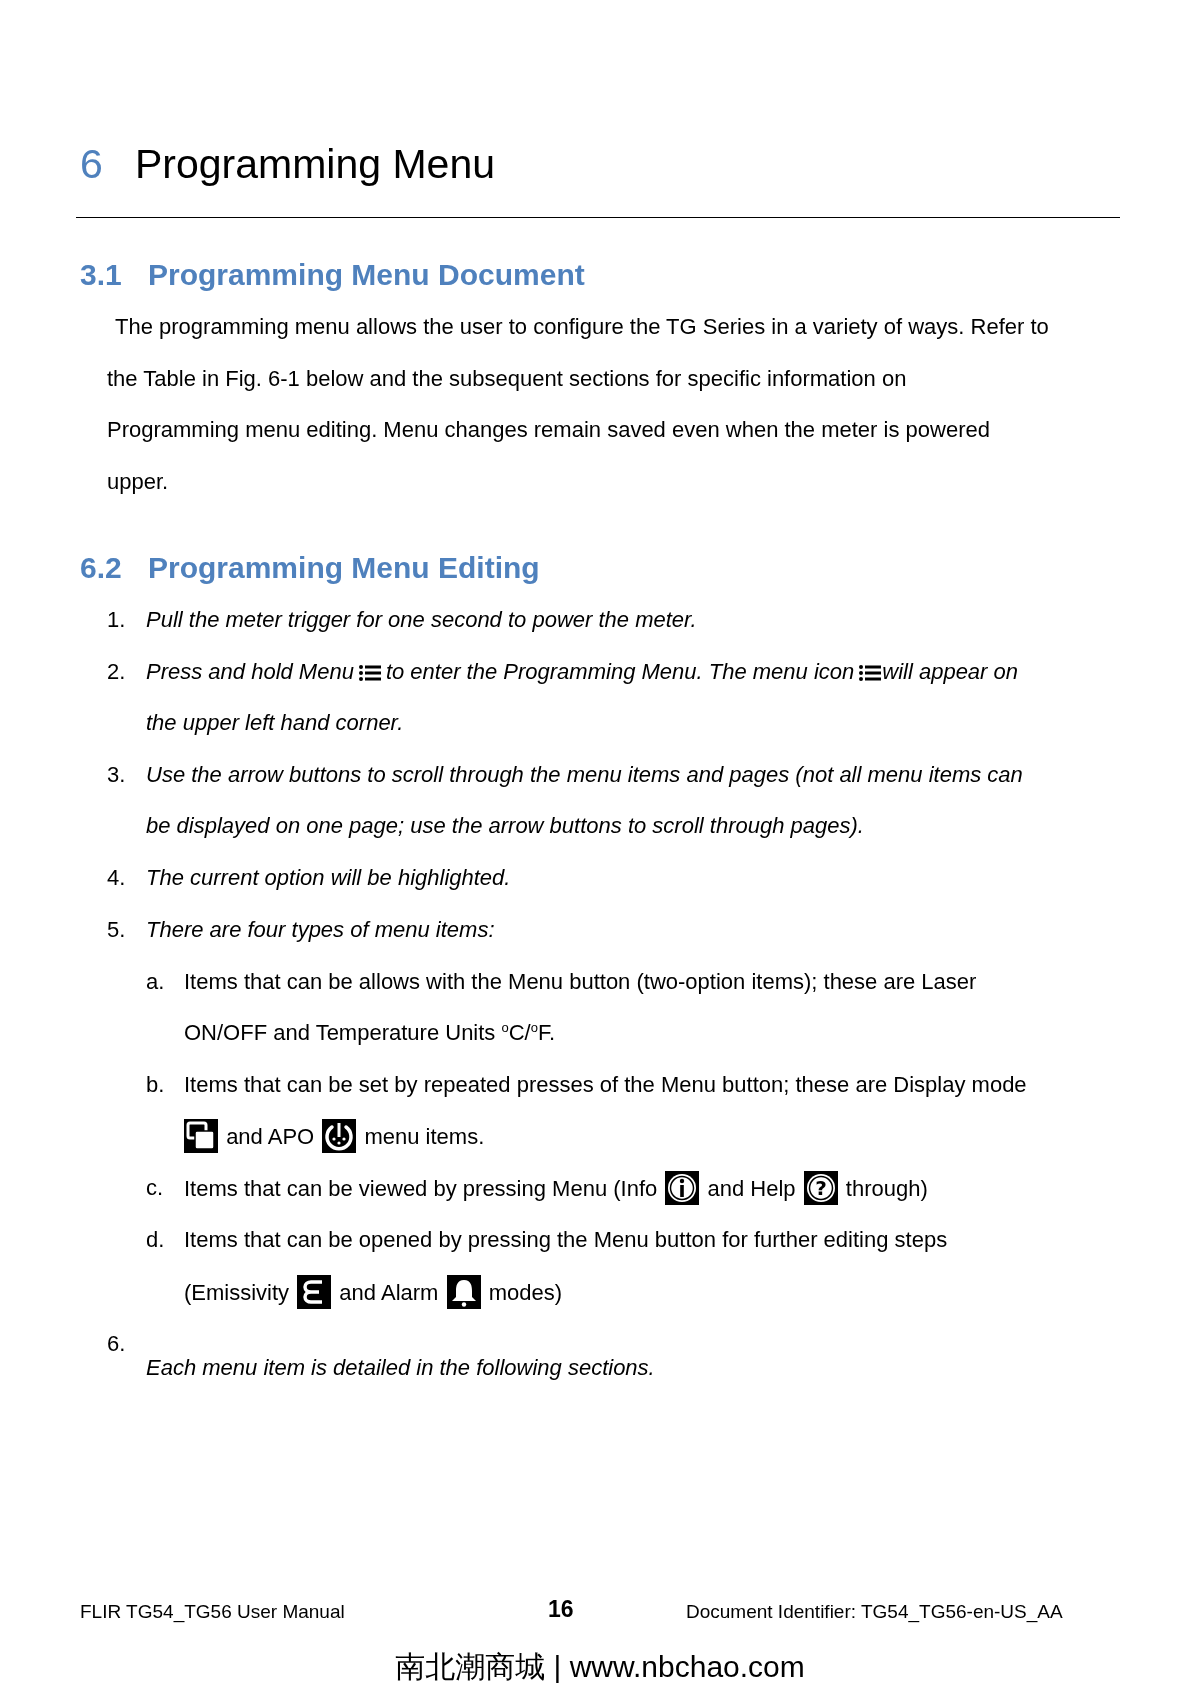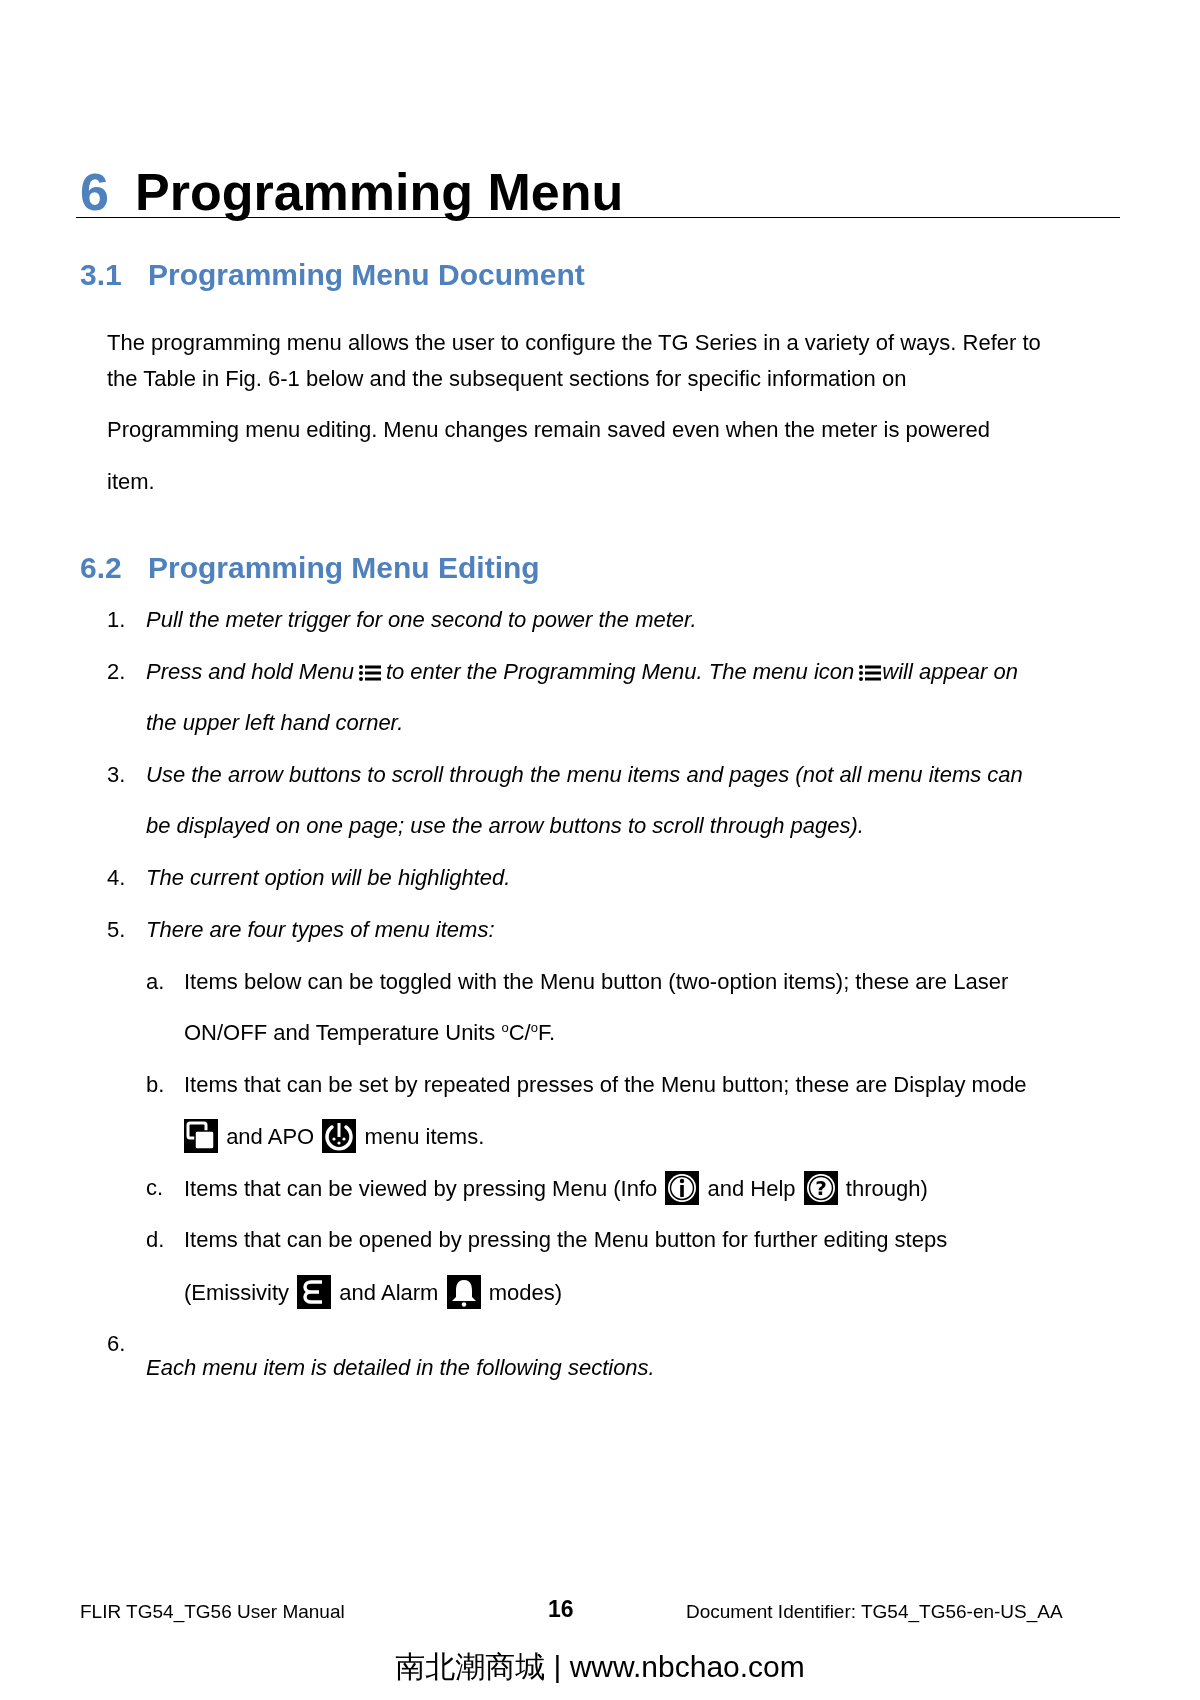--- a/index.html
+++ b/index.html
@@ -3,21 +3,21 @@
 <meta charset="utf-8">
 <style>
   html, body { margin: 0; padding: 0; background: #ffffff; }
   body {
     width: 1200px; height: 1700px; position: relative; overflow: hidden;
     font-family: "Liberation Sans", "DejaVu Sans", sans-serif;
     color: #000;
   }
   .abs { position: absolute; white-space: nowrap; }
   .h1 {
-    left: 80px; top: 138px; font-size: 52px; font-weight: bold; line-height: 52px; margin-top: 28px;
+    left: 80px; top: 138px; font-size: 41px; font-weight: normal; line-height: 52px;
   }
   .h1 .num { color: #4F81BD; display: inline-block; width: 55px; }
   .rule {
     position: absolute; left: 76px; top: 217px; width: 1044px; height: 0;
     border-top: 1.5px solid #000;
   }
   .h2 {
     left: 80px; font-size: 30px; font-weight: bold; color: #4F81BD; line-height: 40px;
   }
   .h2 .num { display: inline-block; width: 68px; }
@@ -44,24 +44,24 @@
 <body>
 
 <div class="abs h1">
   <span class="num">6</span><span>Programming Menu</span>
 </div>
 <div class="rule"></div>
 
 <div class="abs h2" style="top:255px;">
   <span class="num">3.1</span><span>Programming Menu Document</span>
 </div>
-<div class="abs p" style="top:328px;">The programming menu allows the user to configure the TG Series in a variety of ways. Refer to</div>
+<div class="abs p" style="top:312px;margin-left:8px;">The programming menu allows the user to configure the TG Series in a variety of ways. Refer to</div>
 <div class="abs p" style="top:364px;">the Table in Fig. 6-1 below and the subsequent sections for specific information on</div>
 <div class="abs p" style="top:415px;">Programming menu editing. Menu changes remain saved even when the meter is powered</div>
-<div class="abs p" style="top:467px;">item.</div>
+<div class="abs p" style="top:467px;">upper.</div>
 
 <div class="abs h2" style="top:548px;">
   <span class="num">6.2</span><span>Programming Menu Editing</span>
 </div>
 
 <div>
   <span class="li-num" style="top:605px;">1.</span>
   <div class="abs li-txt" style="top:605px;">Pull the meter trigger for one second to power the meter.</div>
 </div>
 
@@ -102,21 +102,21 @@
   <div class="abs li-txt" style="top:863px;">The current option will be highlighted.</div>
 </div>
 
 <div>
   <span class="li-num" style="top:915px;">5.</span>
   <div class="abs li-txt" style="top:915px;">There are four types of menu items:</div>
 </div>
 
 <div>
   <span class="sub-num" style="top:967px;">a.</span>
-  <div class="abs sub-txt" style="top:967px;">Items below can be toggled with the Menu button (two-option items); these are Laser</div>
+  <div class="abs sub-txt" style="top:967px;">Items that can be allows with the Menu button (two-option items); these are Laser</div>
   <div class="abs sub-txt" style="top:1018px;">
     <span>ON/OFF and Temperature Units </span><sup>o</sup><span>C/</span><sup>o</sup><span>F.</span>
   </div>
 </div>
 
 <div>
   <span class="sub-num" style="top:1070px;">b.</span>
   <div class="abs sub-txt" style="top:1070px;">Items that can be set by repeated presses of the Menu button; these are Display mode</div>
   <div class="abs sub-txt" style="top:1121px;">
     <span class="ico" style="width:34px;height:34px;margin-left:0;">

